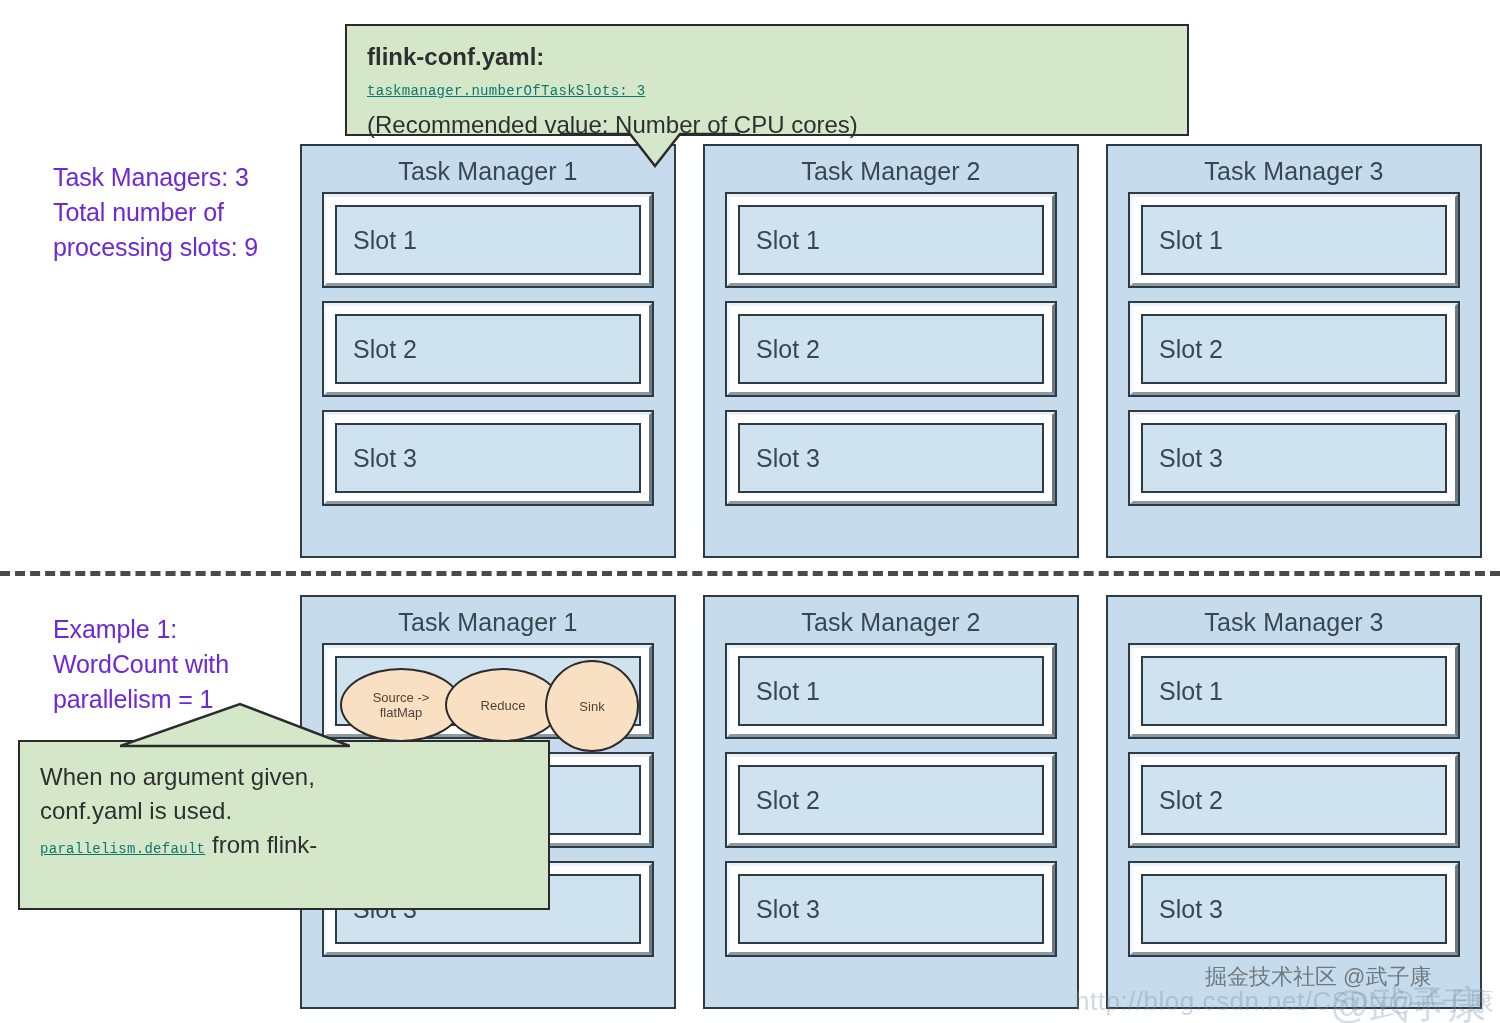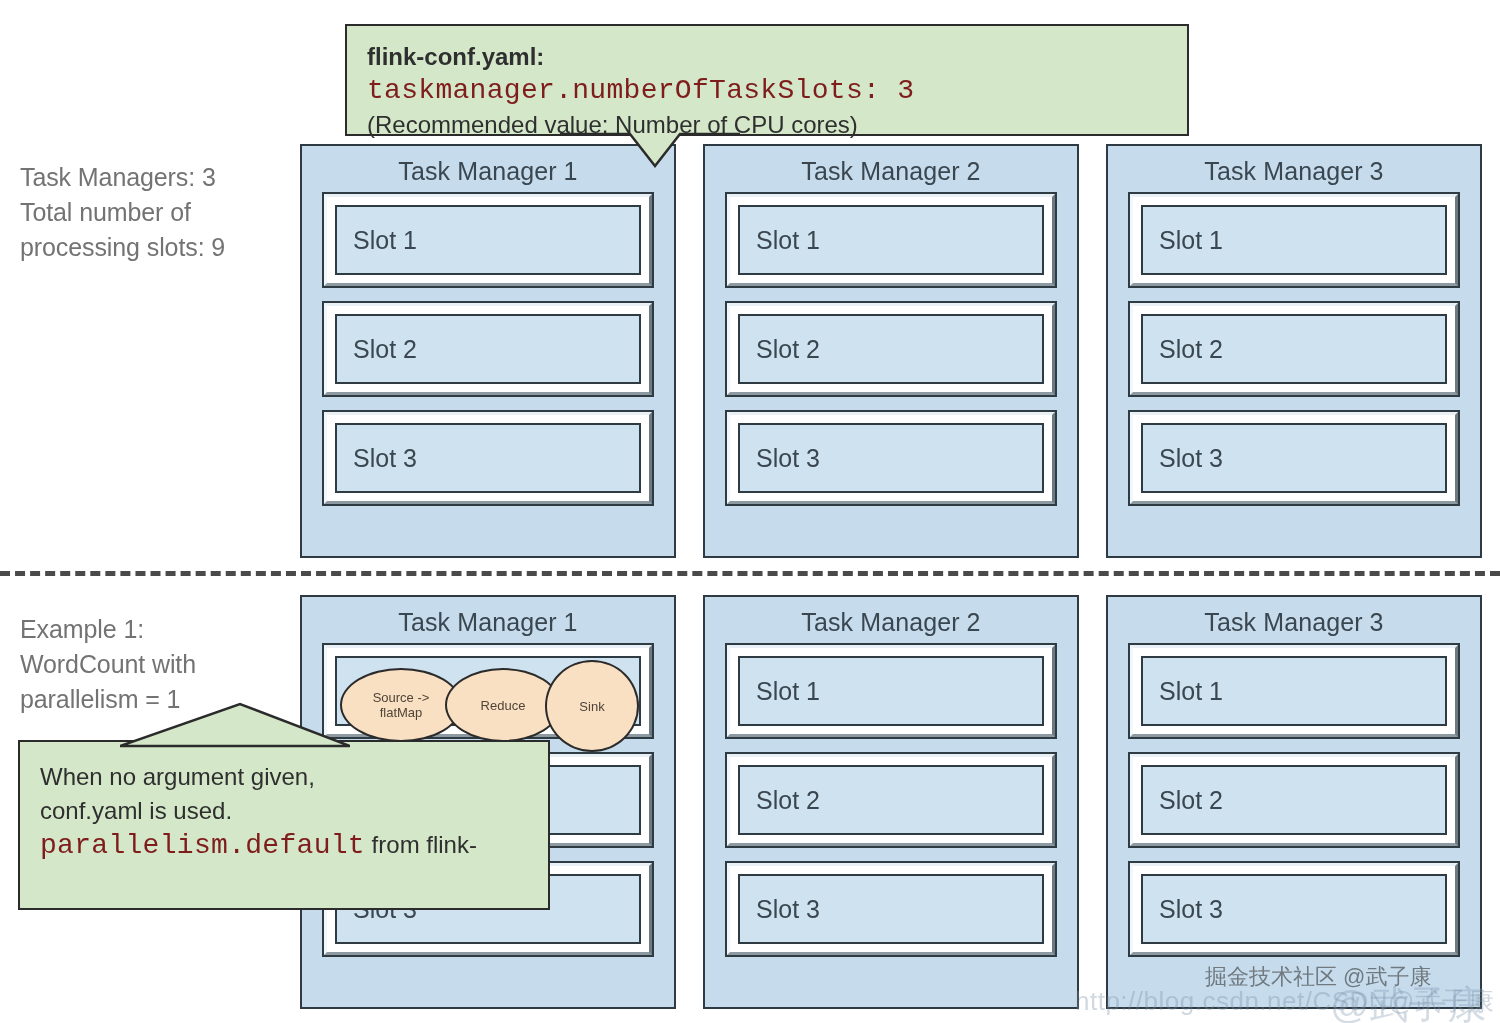--- a/index.html
+++ b/index.html
@@ -18,23 +18,24 @@
     background: #ffffff;
     overflow: hidden;
   }
 
   
   .side-label {
     position: absolute;
     font-family: "Liberation Sans", sans-serif;
     font-size: 25px;
     line-height: 35px;
-    color: #737373;
+    color: #6d28d9;
     white-space: pre-line;
     letter-spacing: -0.1px;
+    margin-left: 33px;
   }
   #label-top    { left: 20px; top: 160px; width: 270px; }
   #label-bottom { left: 20px; top: 612px; width: 270px; }
 
   
   #divider {
     position: absolute;
     left: 0px;
     top: 571px;
     width: 1500px;
@@ -124,23 +125,24 @@
   }
   .callout-inner {
     padding: 14px 18px 14px 20px;
     font-size: 24px;
     line-height: 34px;
     color: #2f2f2f;
     font-family: "Liberation Sans", sans-serif;
   }
   .mono {
     font-family: "Liberation Mono", "DejaVu Sans Mono", monospace;
-    font-size: 28px;
-    color: #7f1d1d;
+    font-size: 14px;
+    color: #0f766e;
     letter-spacing: 0.3px;
+    text-decoration: underline;
   }
   .bold { font-weight: bold; }
 
   
   .tail { position: absolute; z-index: 21; }
 
   
   .wm {
     position: absolute;
     font-family: "Liberation Sans", sans-serif;

